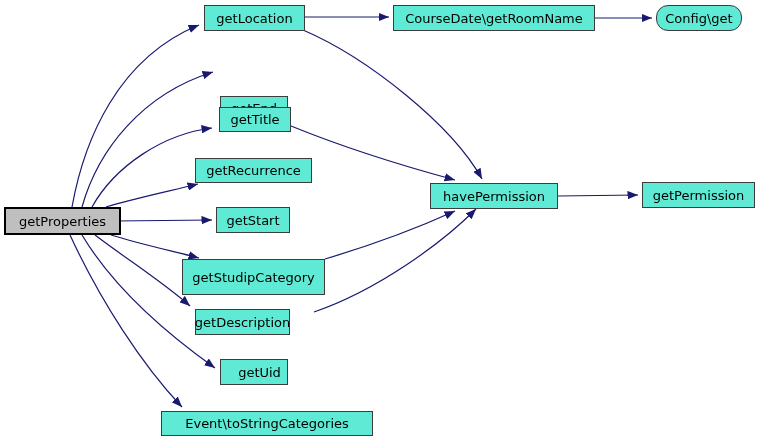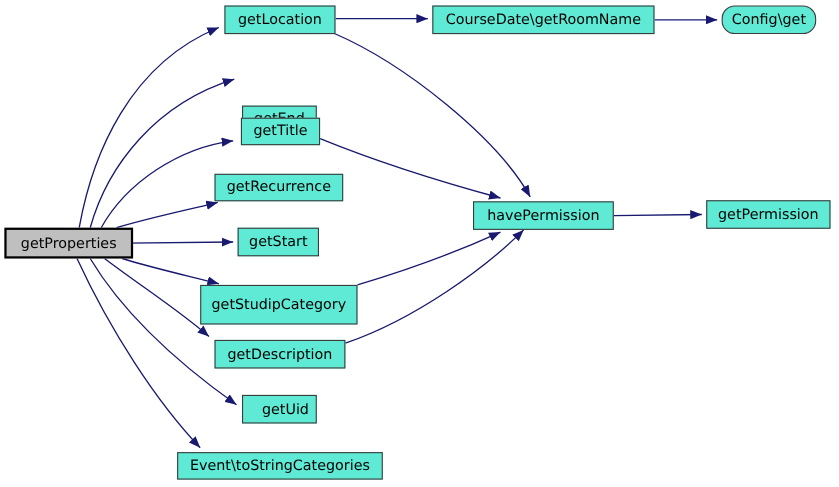--- a/index.html
+++ b/index.html
@@ -38,23 +38,23 @@
     border: 2px solid #000000;
   }
   
   #n-getproperties       { left:   4px; top: 207px; width: 117px; height: 28px; }
   #n-getlocation         { left: 204px; top:   5px; width: 101px; height: 26px; }
   #n-getend              { left: 220px; top:  57px; width:  68px; height: 25px; margin-top: 39px; }
   #n-gettitle            { left: 219px; top: 107px; width:  72px; height: 25px; }
   #n-getrecurrence       { left: 195px; top: 158px; width: 117px; height: 25px; }
   #n-getstart            { left: 216px; top: 207px; width:  74px; height: 26px; }
   #n-getstudipcategory   { left: 182px; top: 259px; width: 143px; height: 36px; }
-  #n-getdescription      { left: 195px; top: 309px; width: 119px; height: 26px; }
+  #n-getdescription      { left: 195px; top: 309px; width: 95px; height: 26px; }
   #n-getuid              { left: 220px; top: 359px; width:  68px; height: 26px; padding-left: 11px; }
-  #n-tostringcategories  { left: 161px; top: 411px; width: 187px; height: 25px; }
+  #n-tostringcategories  { left: 161px; top: 411px; width: 212px; height: 25px; }
   #n-getroomname         { left: 393px; top:   5px; width: 202px; height: 26px; }
   #n-configget           { left: 656px; top:   5px; width:  86px; height: 26px; border-radius: 12px; }
   #n-havepermission      { left: 430px; top: 183px; width: 128px; height: 26px; }
   #n-getpermission       { left: 642px; top: 182px; width: 113px; height: 26px; }
 
   .edge {
     fill: none;
     stroke: #191970;
     stroke-width: 1.2;
   }

